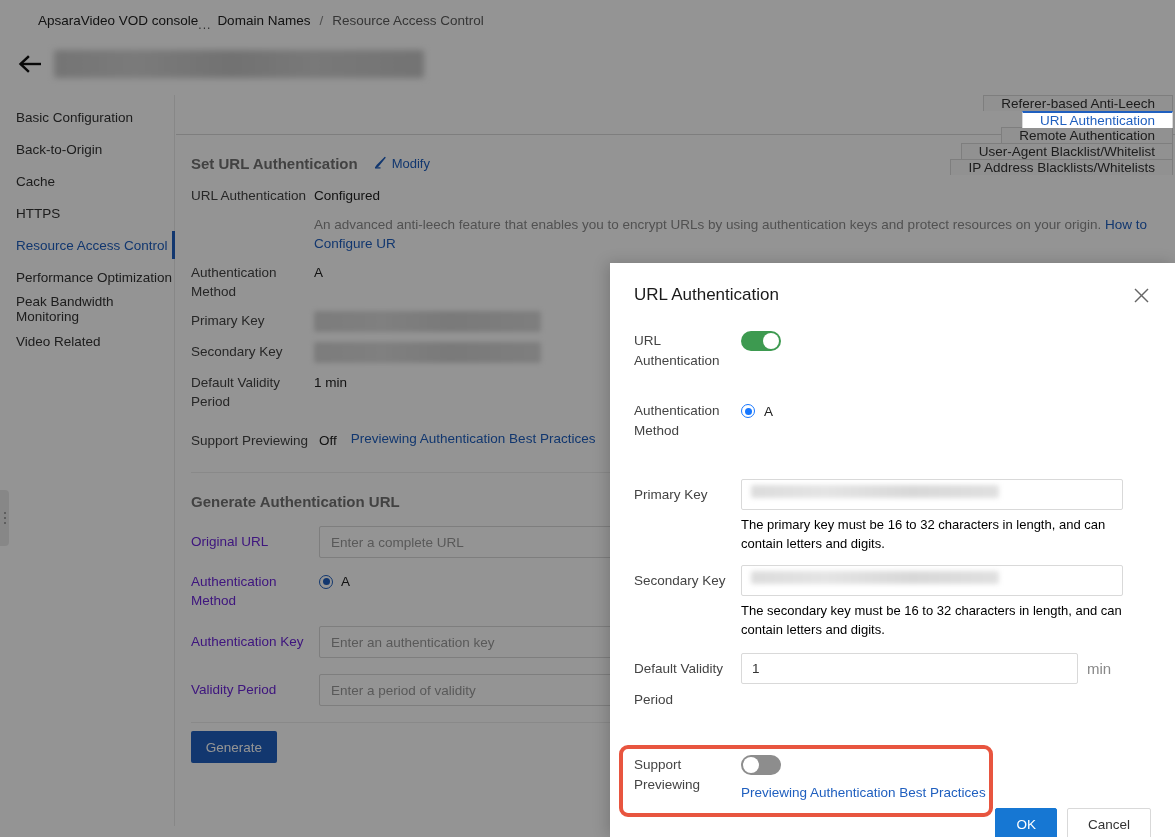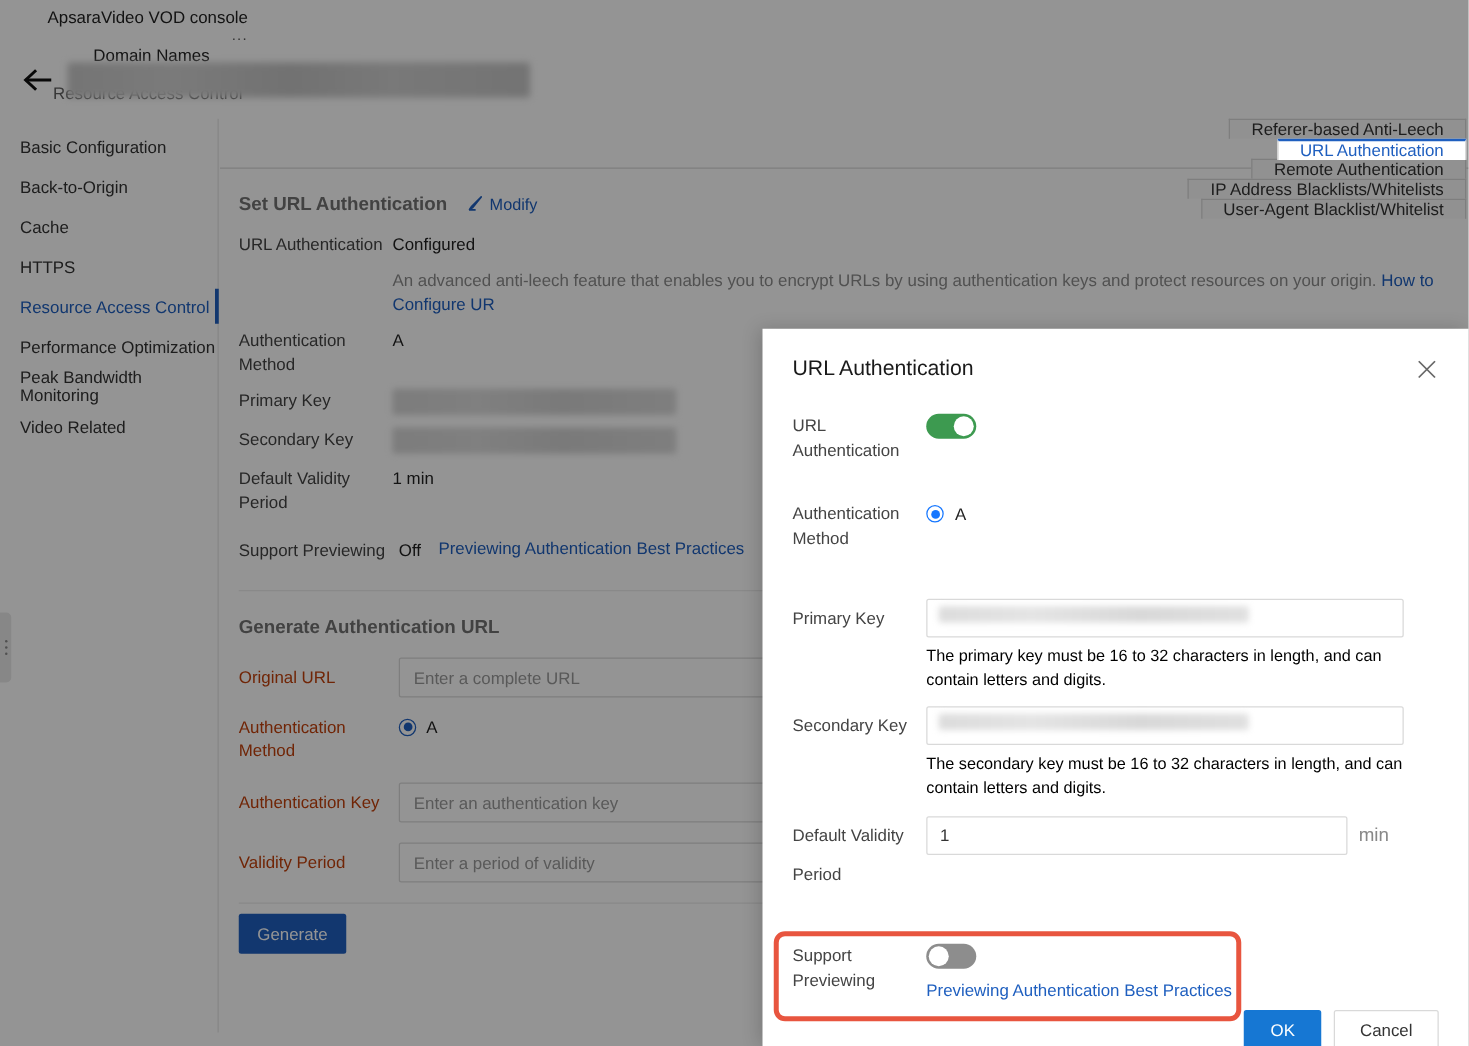--- a/index.html
+++ b/index.html
@@ -10,21 +10,21 @@
     overflow: hidden;
   }
   #root { position: relative; width: 1175px; height: 837px; }
 
   
   .page { position: absolute; inset: 0; background: #fff; }
 
   .breadcrumb {
     position: absolute; left: 38px; top: 6px;
     height: 28px; display: flex; align-items: center; gap: 0px;
-    font-size: 13.5px; color: #333; flex-direction: column;
+    font-size: 13.5px; color: #333;
   }
   .bc-item { color: #222; }
   .bc-dots { color: #555; letter-spacing: 1px; align-self: flex-end; padding-bottom: 2px; font-size: 12px;}
   .bc-sep { color: #888; margin: 0 9px; }
   .bc-current { color: #5d5d5d; }
 
   .titlebar {
     position: absolute; left: 0; top: 40px; width: 100%; height: 48px;
     display: flex; align-items: center;
   }
@@ -104,21 +104,21 @@
 
   .redacted-bar {
     width: 227px; height: 21px; border-radius: 2px;
     background: linear-gradient(90deg, #d6d6d6 0%, #dcdcdc 30%, #d2d2d2 60%, #dadada 100%);
     filter: blur(2.5px);
   }
 
   .divider { height: 1px; background: #ececec; margin: 22px 15px 0 0; }
 
   .gen-row { display: flex; align-items: flex-start; margin-bottom: 14px; font-size: 13.5px; }
-  .gen-label { width: 128px; color: #c2410c; line-height: 19px; flex-shrink: 0; }
+  .gen-label { width: 128px; color: #6d28d9; line-height: 19px; flex-shrink: 0; }
   .gen-input {
     width: 640px; height: 32px; border: 1px solid #d9d9d9; background: #fff;
     padding: 0 11px; font-size: 13.5px; color: #333; border-radius: 2px;
     font-family: "Liberation Sans", sans-serif;
   }
   .gen-input::placeholder { color: #9a9a9a; }
   .radio-wrap { display: flex; align-items: center; gap: 8px; height: 19px; }
   .radio {
     width: 14px; height: 14px; border-radius: 50%;
     border: 1px solid #1f5fbf; background: #fff;
@@ -274,24 +274,24 @@
         <div class="tab">
           <span>Referer-based Anti-Leech</span>
         </div>
         <div class="tab active">
           <span>URL Authentication</span>
         </div>
         <div class="tab">
           <span>Remote Authentication</span>
         </div>
         <div class="tab">
+          <span>User-Agent Blacklist/Whitelist</span>
+        </div>
+        <div class="tab">
           <span>IP Address Blacklists/Whitelists</span>
-        </div>
-        <div class="tab">
-          <span>User-Agent Blacklist/Whitelist</span>
         </div>
       </div>
 
       <div class="section">
         <div class="sec-head">
           <div class="sec-title">Set URL Authentication</div>
           <div class="modify-link">
             <span>
               <svg width="13" height="13" viewBox="0 0 13 13" aria-hidden="true">
                 <path d="M11 1.5 L3 9.5 L1.6 11.6 L3.9 10.3 Z" fill="none" stroke="#1f5fbf" stroke-width="1.3" stroke-linejoin="round"></path>

